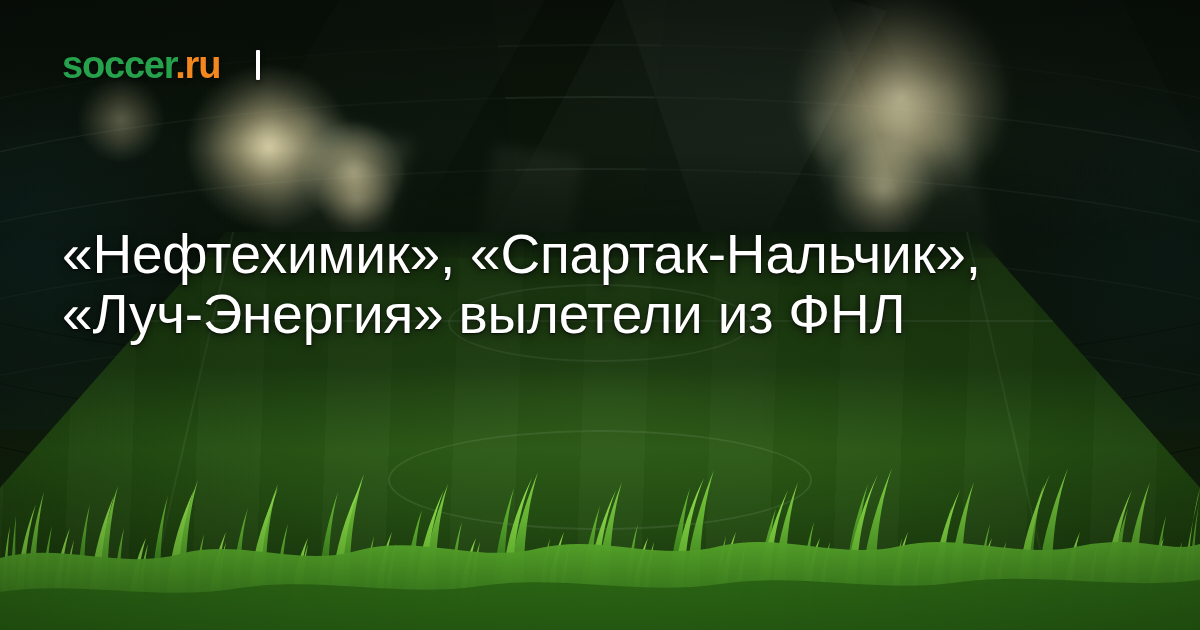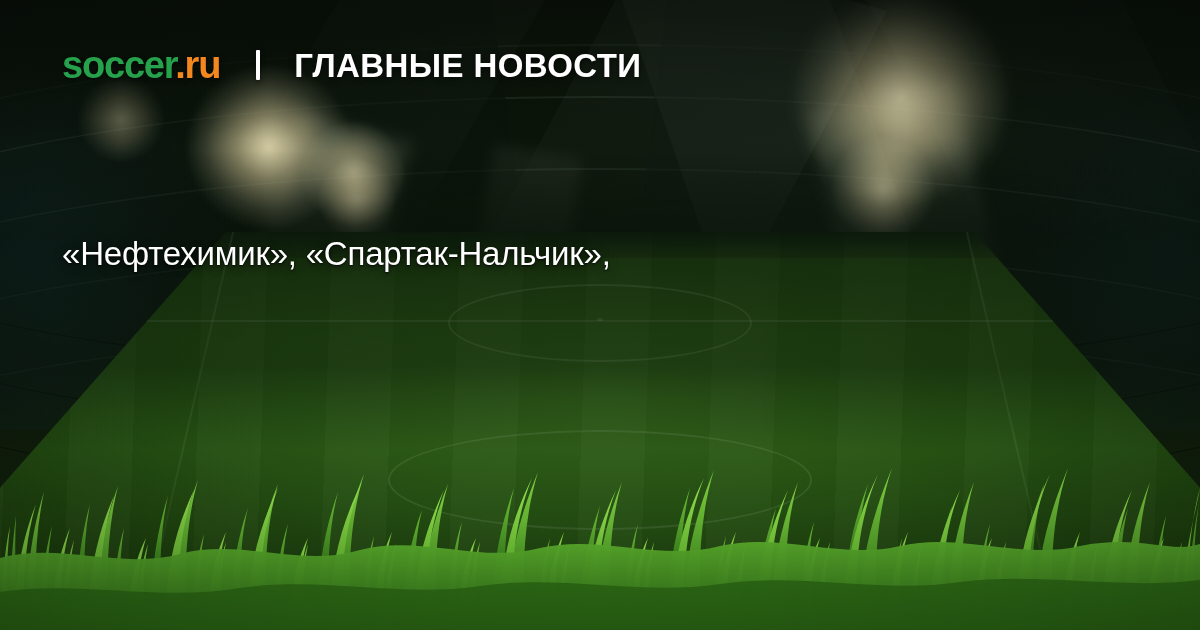--- a/index.html
+++ b/index.html
@@ -316,21 +316,21 @@
     text-shadow: 0 2px 6px rgba(0,0,0,.6);
   }
 
   .headline {
     position: absolute;
     left: 62px;
     top: 224px;
     width: 1080px;
     margin: 0;
     color: #ffffff;
-    font-size: 33px;
+    font-size: 55px;
     font-weight: normal;
     line-height: 60px;
     letter-spacing: -0.2px;
     text-shadow: 0 2px 10px rgba(0,0,0,.65), 0 1px 2px rgba(0,0,0,.7);
   }
   .headline .ln { display: block; white-space: nowrap; }
 </style>
 </head>
 <body>
 
@@ -505,21 +505,21 @@
   </div>
 
   <div class="headline-shade"></div>
   <div class="vignette"></div>
 
   <div class="content">
 
     <div class="masthead">
       <span class="logo"><span class="logo-soccer">soccer</span><span class="logo-ru">.ru</span></span>
       <span class="divider"></span>
-      <span class="kicker">ГЛАВНЫЕ НОВОСТИ</span>
     </div>
 
     <h1 class="headline">
       <span class="ln">«Нефтехимик», «Спартак-Нальчик»,</span>
+      <span class="ln">«Луч-Энергия» вылетели из ФНЛ</span>
     </h1>
 
   </div>
 </div>
 
 </body></html>

